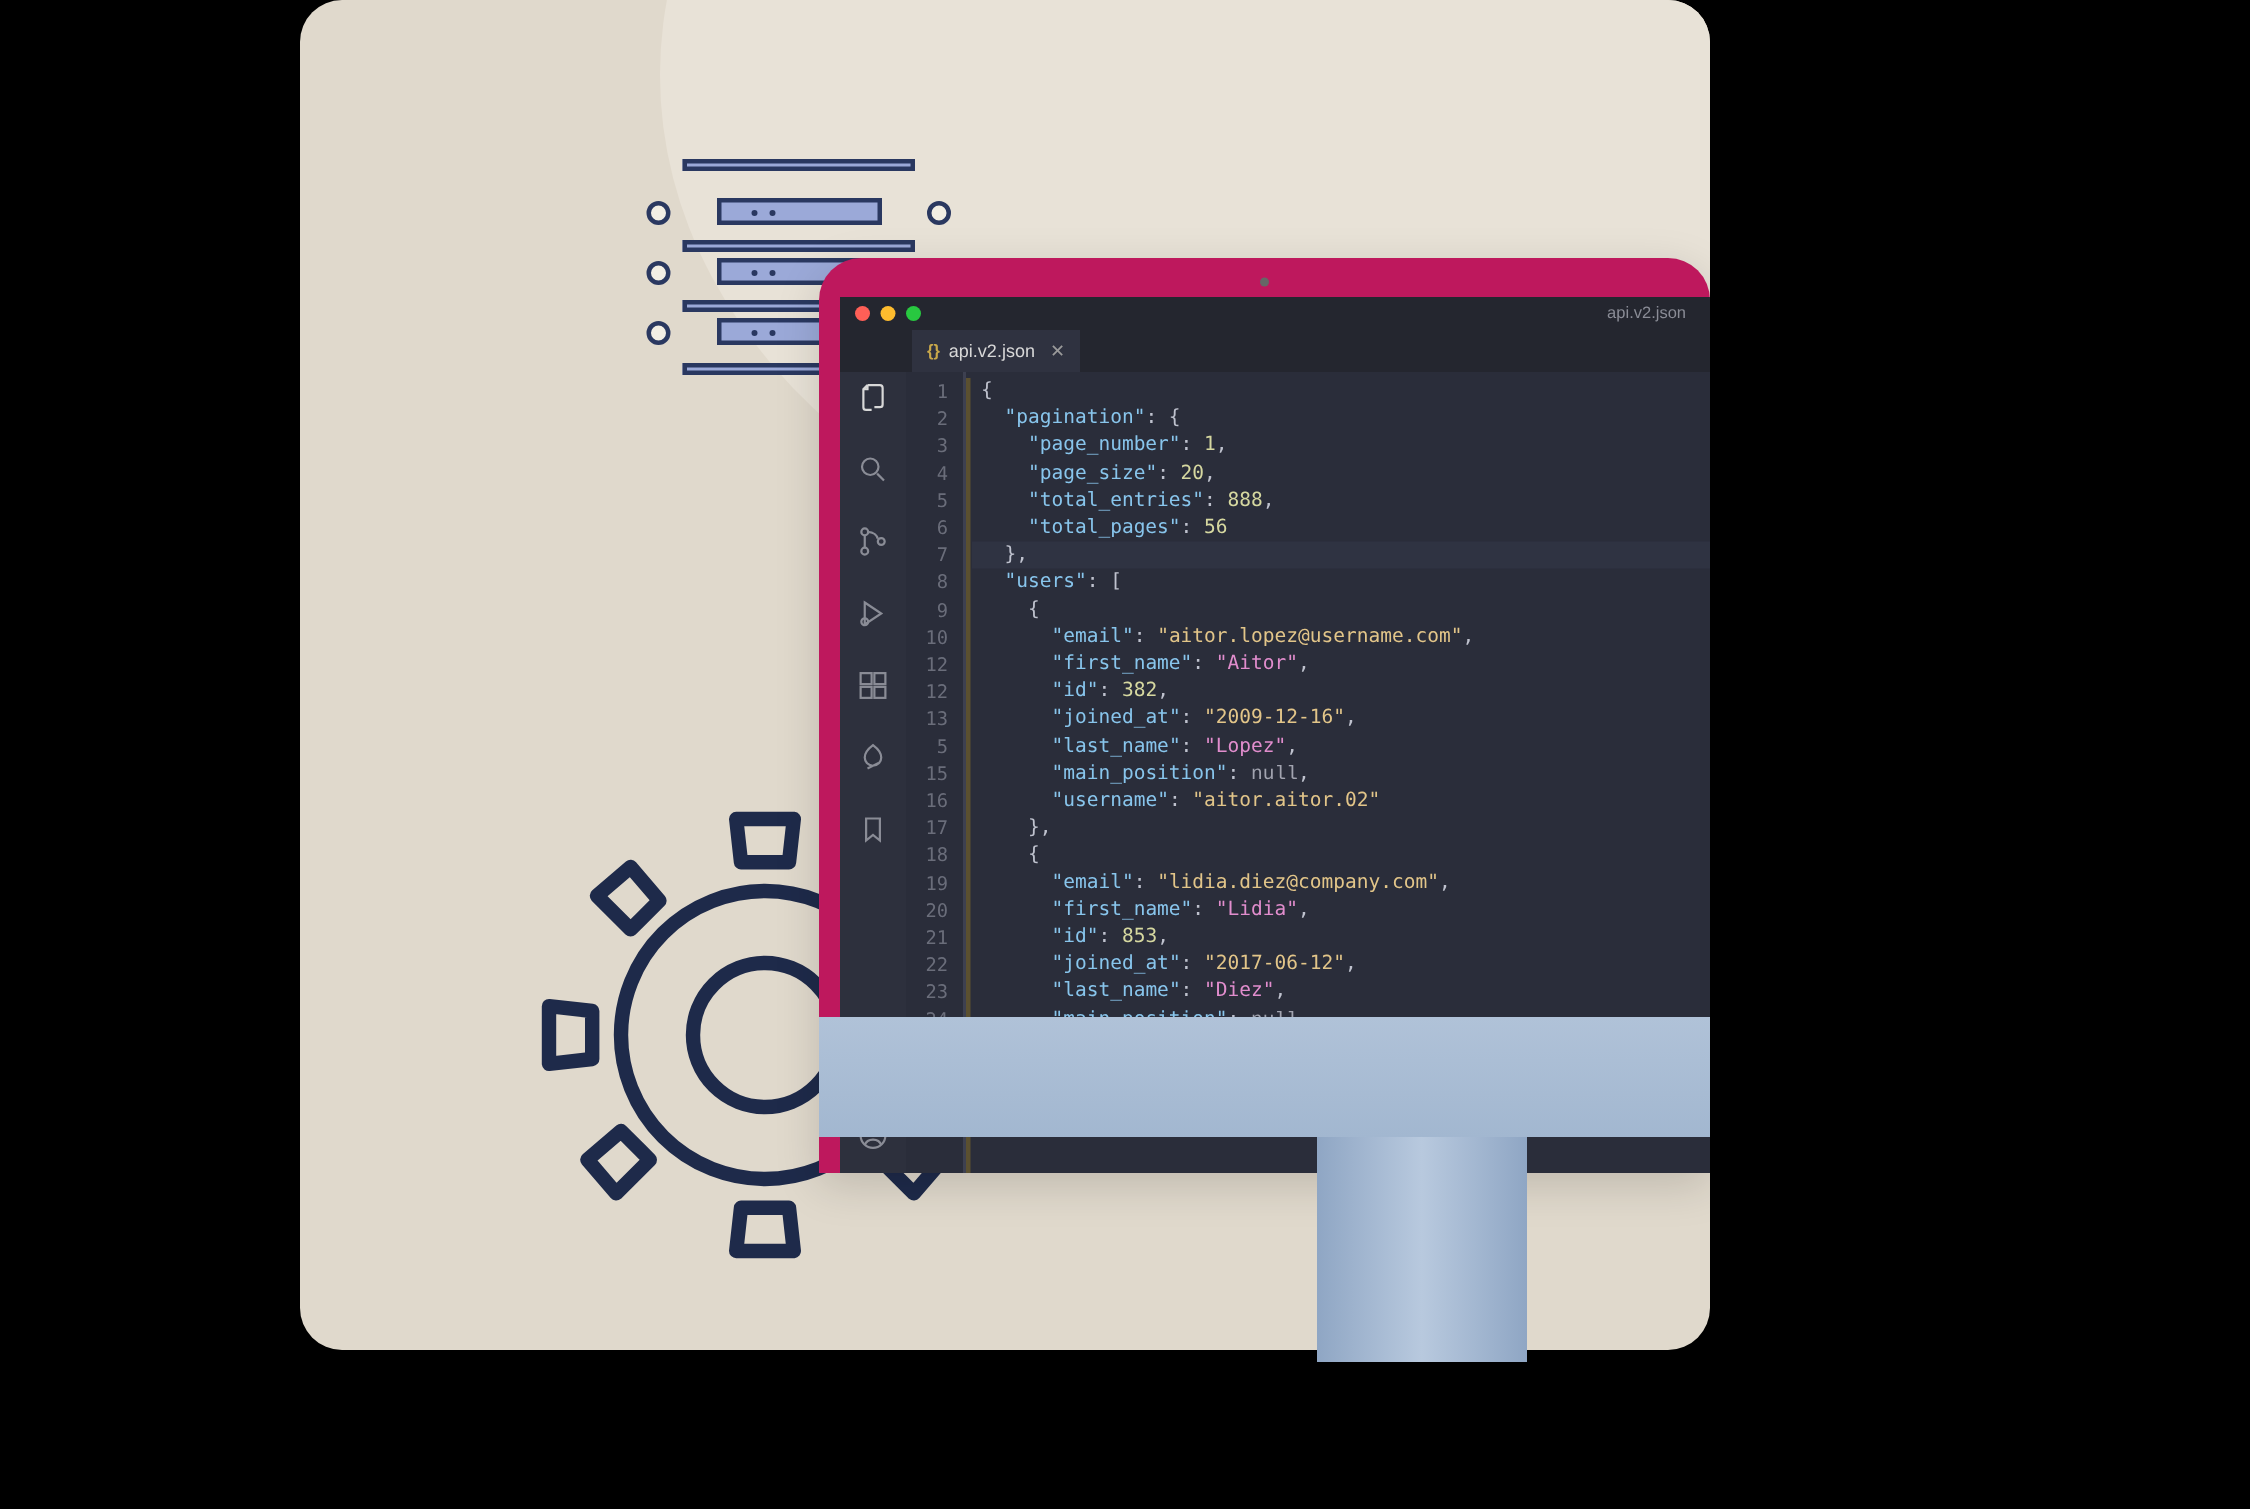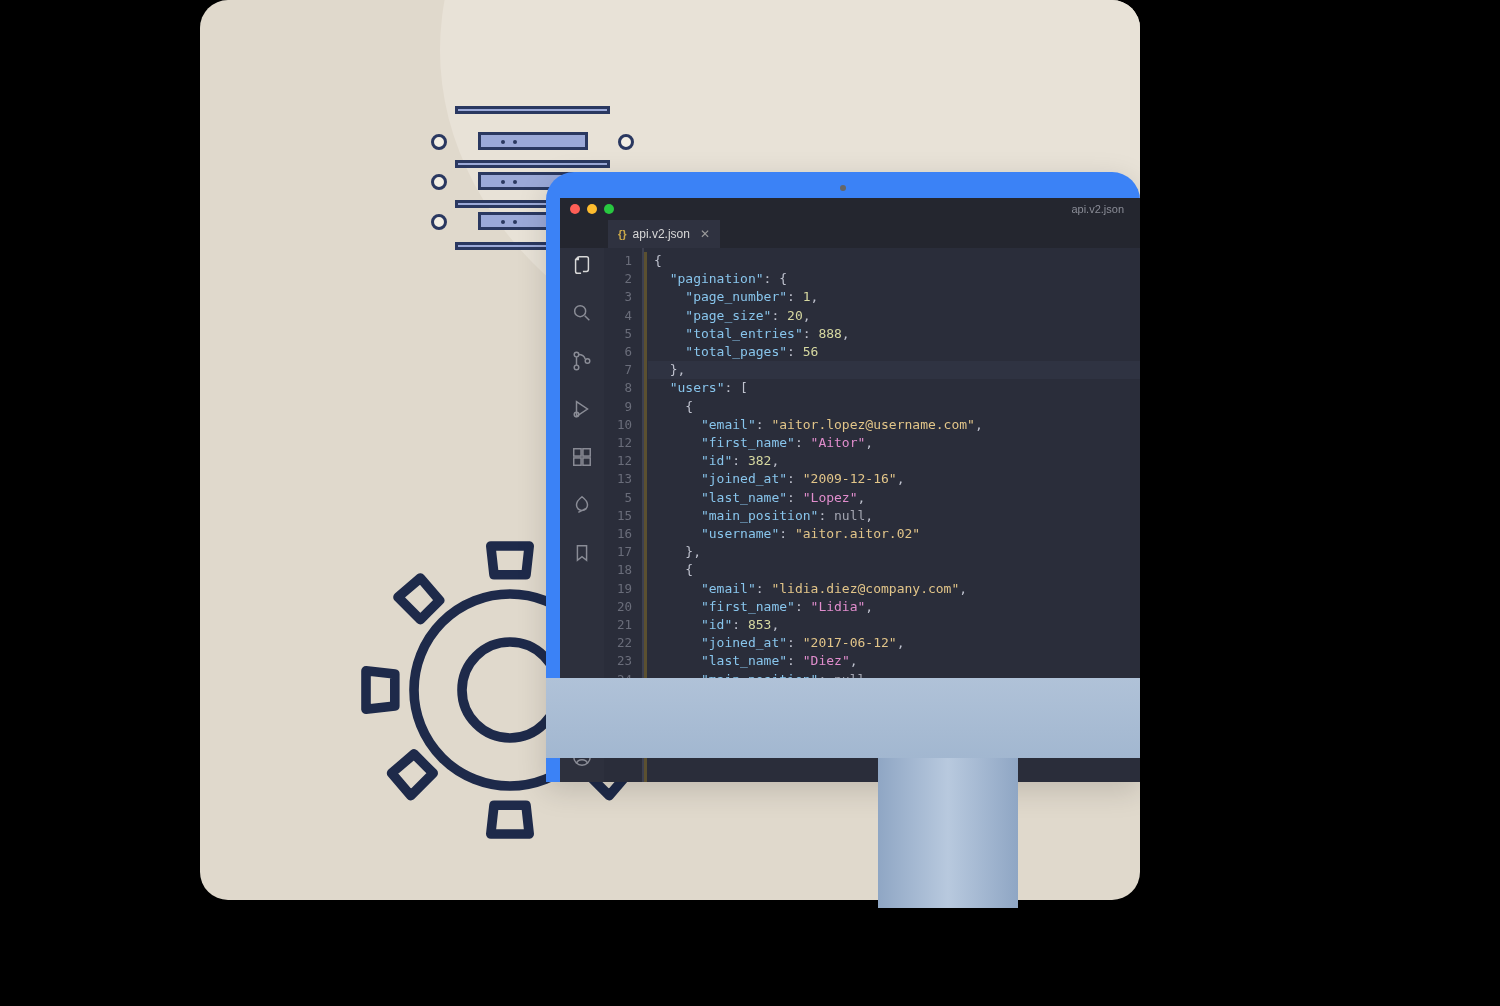--- a/index.html
+++ b/index.html
@@ -72,21 +72,21 @@
   background: #f2eee4;
 }
 .stack-dot { position: absolute; width: 4px; height: 4px; background: #2a3860; border-radius: 50%; }
 
 .monitor {
   position: absolute;
   left: 546px;
   top: 172px;
   width: 594px;
   height: 610px;
-  background: #3b82f6;
+  background: #be185d;
   border-radius: 28px 28px 0 0;
   overflow: hidden;
   box-shadow: 0 8px 30px rgba(0,0,0,0.15);
   padding-left: 32px;
 }
 .monitor-camera {
   position: absolute;
   left: 50%;
   top: 13px;
   width: 6px; height: 6px;
@@ -204,21 +204,21 @@
   width: 3px;
   background: #5b5030;
 }
 .code-line { white-space: pre; position: relative; padding-left: 6px; }
 .code-line.hl { background: #2f3342; }
 .p  { color: #bfc2ce; } 
 .k  { color: #88c5ec; } 
 .s  { color: #e2c589; } 
 .sp { color: #e18dcd; } 
 .n  { color: #d6d8a0; } 
-.nl { color: #a2a4b0; }
+.nl { color: #a2a4b0; font-family: Liberation Mono, monospace; }
 
 </style>
 </head>
 <body>
 
 <div class="card">
   <svg class="gear" viewBox="0 0 200 200">
     <circle cx="100" cy="100" r="30"></circle>
     <path d="M100 40 a60 60 0 0 1 60 60 a60 60 0 0 1 -60 60 a60 60 0 0 1 -60 -60 a60 60 0 0 1 60 -60 z
              M100 28 l10 0 l2 -18 l-24 0 l2 18 z

